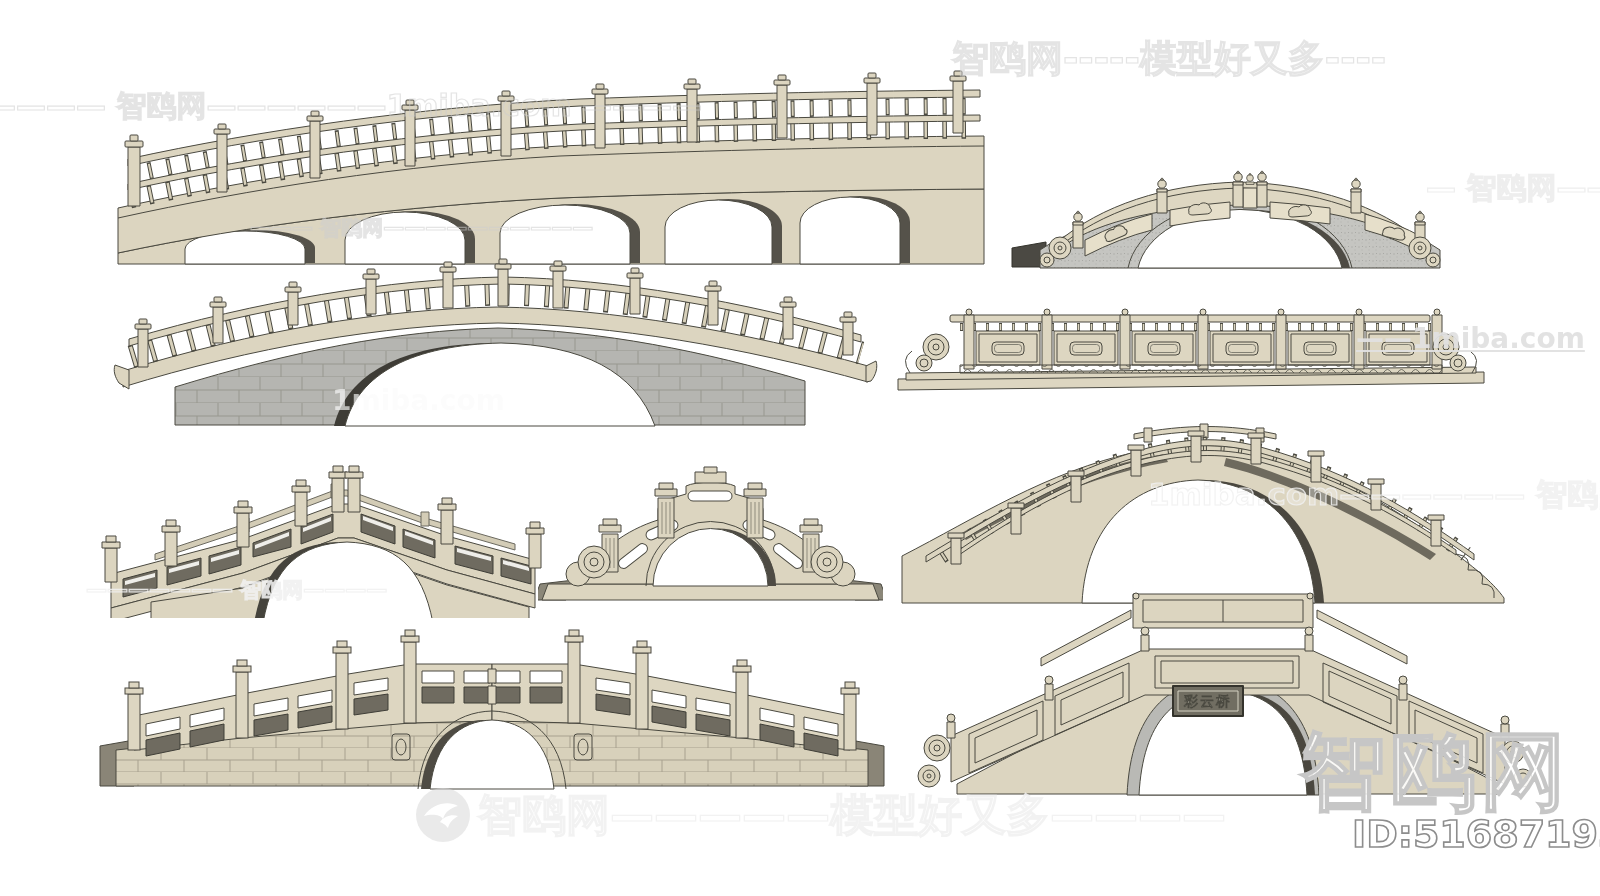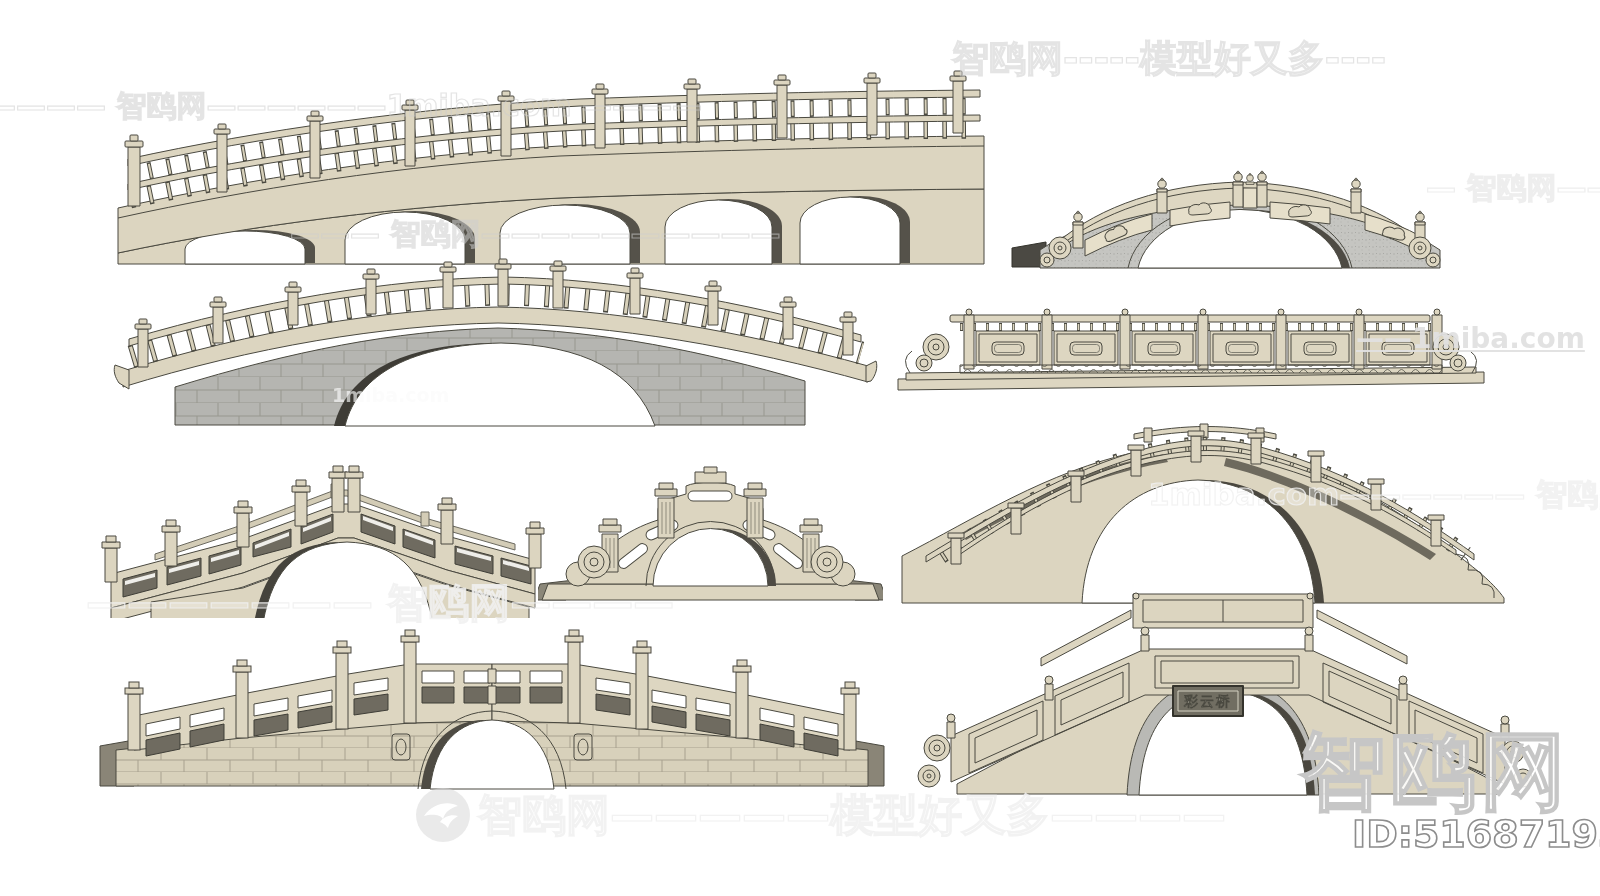--- a/index.html
+++ b/index.html
@@ -9,25 +9,25 @@
   .bridge{position:absolute;}
   
   .wm{position:absolute;white-space:nowrap;font-weight:700;pointer-events:none;
       color:transparent;-webkit-text-stroke:1.2px rgba(206,206,206,.55);}
   .wm-solid{color:rgba(224,224,224,.95);text-decoration:underline;-webkit-text-stroke:0;}
   .wm-ghost{-webkit-text-stroke:1.2px rgba(240,240,240,.85);color:rgba(255,255,255,.30);}
   .wm-white{color:rgba(250,250,250,.65);-webkit-text-stroke:0;}
   .wm-top-left{left:-14px;top:86px;font-size:30px;}
   .wm-top-right{left:952px;top:34px;font-size:37px;}
   .wm-right-upper{left:1426px;top:168px;font-size:30px;-webkit-text-stroke-color:rgba(222,222,222,.5);}
-  .wm-row1-middle{left:250px;top:214px;font-size:30px;margin-left:40px;}
-  .wm-row2-left{left:332px;top:384px;font-size:19px;}
+  .wm-row1-middle{left:250px;top:214px;font-size:21px;}
+  .wm-row2-left{left:332px;top:384px;font-size:28px;}
   .wm-row2-right{left:1356px;top:322px;font-size:28px;}
   .wm-row3-right{left:1148px;top:474px;font-size:31px;}
-  .wm-row3-left{left:86px;top:576px;font-size:41px;}
+  .wm-row3-left{left:86px;top:576px;font-size:21px;}
   .wm-bottom-center{left:478px;top:786px;font-size:44px;}
   .wm-big-brand{left:1300px;top:714px;font-size:86px;letter-spacing:4px;
       color:rgba(255,255,255,.85);-webkit-text-stroke:1.6px #c6c6c6;}
   .wm-id{left:1352px;top:812px;font-size:38px;font-weight:600;
       color:#ffffff;-webkit-text-stroke:1.6px #8d8d8d;}
   .logo{position:absolute;left:414px;top:786px;width:58px;height:58px;}
 </style>
 </head>
 <body>
 

